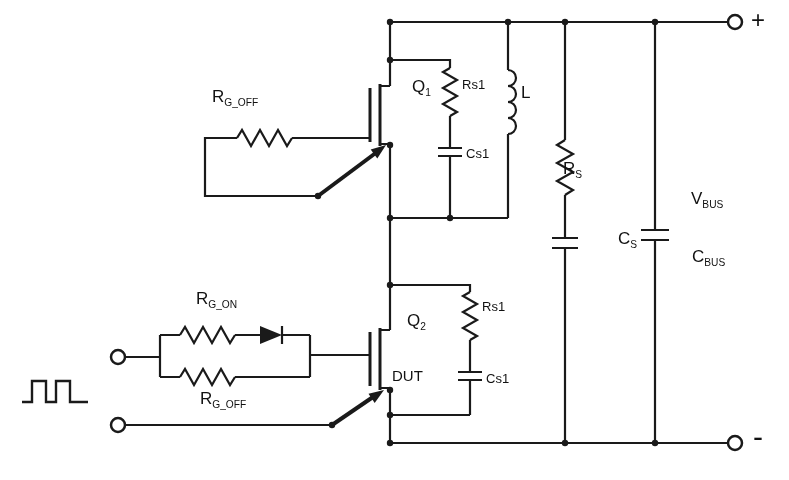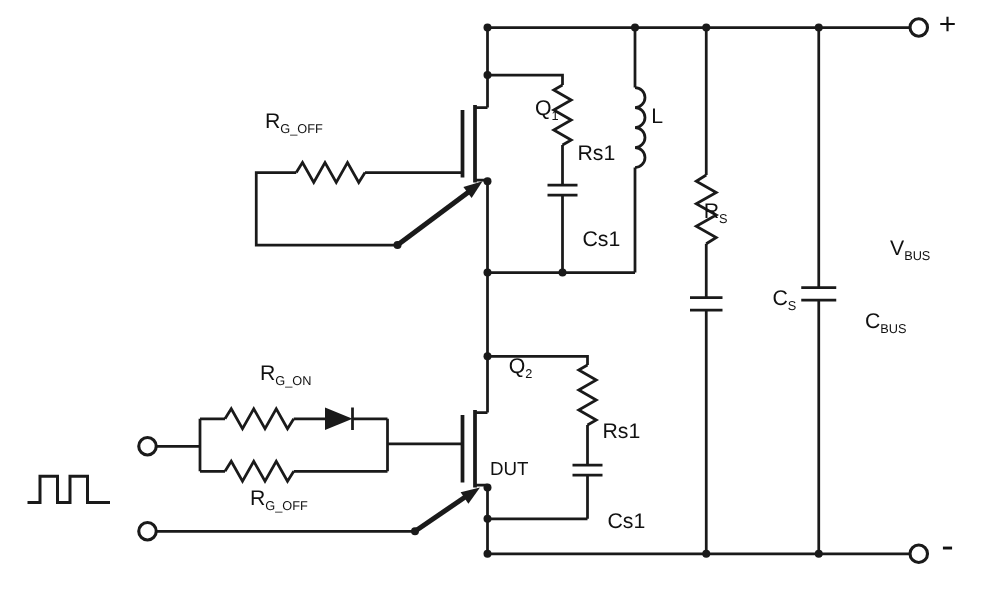--- a/index.html
+++ b/index.html
@@ -9,21 +9,21 @@
     font-family:"Liberation Sans", sans-serif; overflow:hidden;
   }
   .stage svg { position:absolute; left:0; top:0; }
   .w  { stroke:var(--wire); stroke-width:2.2; fill:none; }
   .w3 { stroke-width:3; }
   .w4 { stroke-width:4; }
   .f  { fill:var(--wire); stroke:none; }
   .term { fill:#ffffff; stroke:var(--wire); stroke-width:2.5; }
   .lbl { position:absolute; color:#111; font-size:17px; line-height:1; white-space:nowrap; }
   .lbl sub { font-size:0.6em; }
-  .sm  { font-size:17px;margin-top:36px; }
+  .sm  { font-size:13px; }
   .md  { font-size:15px; }
   .plus  { font-size:24px; }
   .minus { font-size:30px; }
 </style>
 </head>
 <body>
 
 <div class="stage">
 
   <svg width="789" height="480" viewBox="0 0 789 480">
@@ -112,30 +112,30 @@
       <circle class="f" cx="390" cy="415" r="3.2"></circle>
       <circle class="f" cx="318" cy="196" r="3.2"></circle>
       <circle class="f" cx="332" cy="425" r="3.2"></circle>
       <circle class="f" cx="390" cy="443" r="3.2"></circle>
       <circle class="f" cx="565" cy="443" r="3.2"></circle>
       <circle class="f" cx="655" cy="443" r="3.2"></circle>
     </g>
   </svg>
 
   <div class="lbl" style="left:212px;top:88px"><span>R</span><sub>G_OFF</sub></div>
-  <div class="lbl" style="left:428px;top:78px"><span>Q</span><sub>1</sub></div>
+  <div class="lbl" style="left:412px;top:78px"><span>Q</span><sub>1</sub></div>
   <div class="lbl sm" style="left:462px;top:78px">Rs1</div>
   <div class="lbl" style="left:521px;top:84px">L</div>
   <div class="lbl sm" style="left:466px;top:147px">Cs1</div>
   <div class="lbl" style="left:563px;top:160px"><span>R</span><sub>S</sub></div>
   <div class="lbl" style="left:618px;top:230px"><span>C</span><sub>S</sub></div>
   <div class="lbl" style="left:692px;top:248px"><span>C</span><sub>BUS</sub></div>
-  <div class="lbl" style="left:712px;top:190px"><span>V</span><sub>BUS</sub></div>
+  <div class="lbl" style="left:691px;top:190px"><span>V</span><sub>BUS</sub></div>
   <div class="lbl plus" style="left:751px;top:8px">+</div>
   <div class="lbl minus" style="left:753px;top:422px">-</div>
-  <div class="lbl" style="left:208px;top:290px"><span>R</span><sub>G_ON</sub></div>
-  <div class="lbl" style="left:407px;top:284px"><span>Q</span><sub>2</sub></div>
+  <div class="lbl" style="left:196px;top:290px"><span>R</span><sub>G_ON</sub></div>
+  <div class="lbl" style="left:407px;top:312px"><span>Q</span><sub>2</sub></div>
   <div class="lbl sm" style="left:482px;top:300px">Rs1</div>
   <div class="lbl md" style="left:392px;top:368px">DUT</div>
   <div class="lbl sm" style="left:486px;top:372px">Cs1</div>
   <div class="lbl" style="left:200px;top:390px"><span>R</span><sub>G_OFF</sub></div>
 
 </div>
 
 </body></html>

